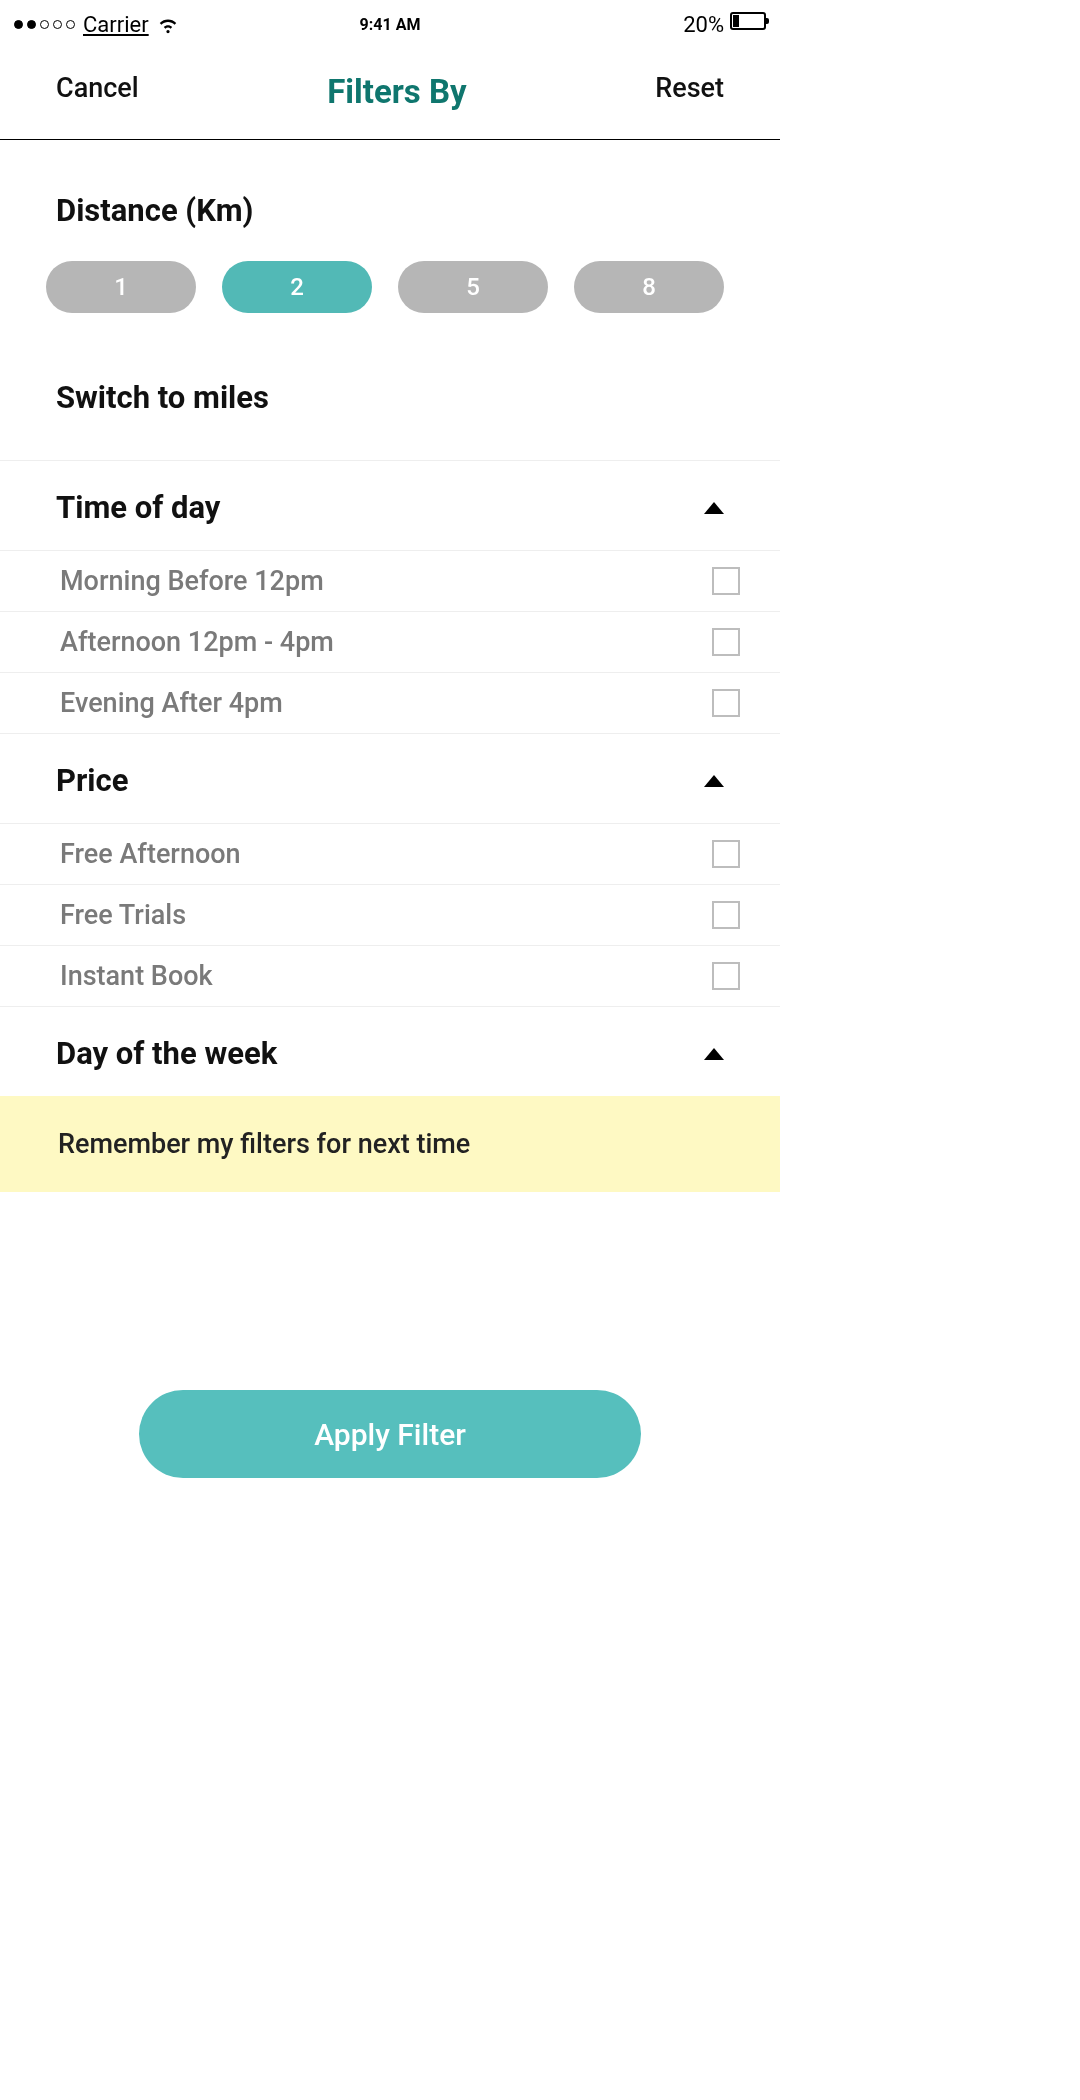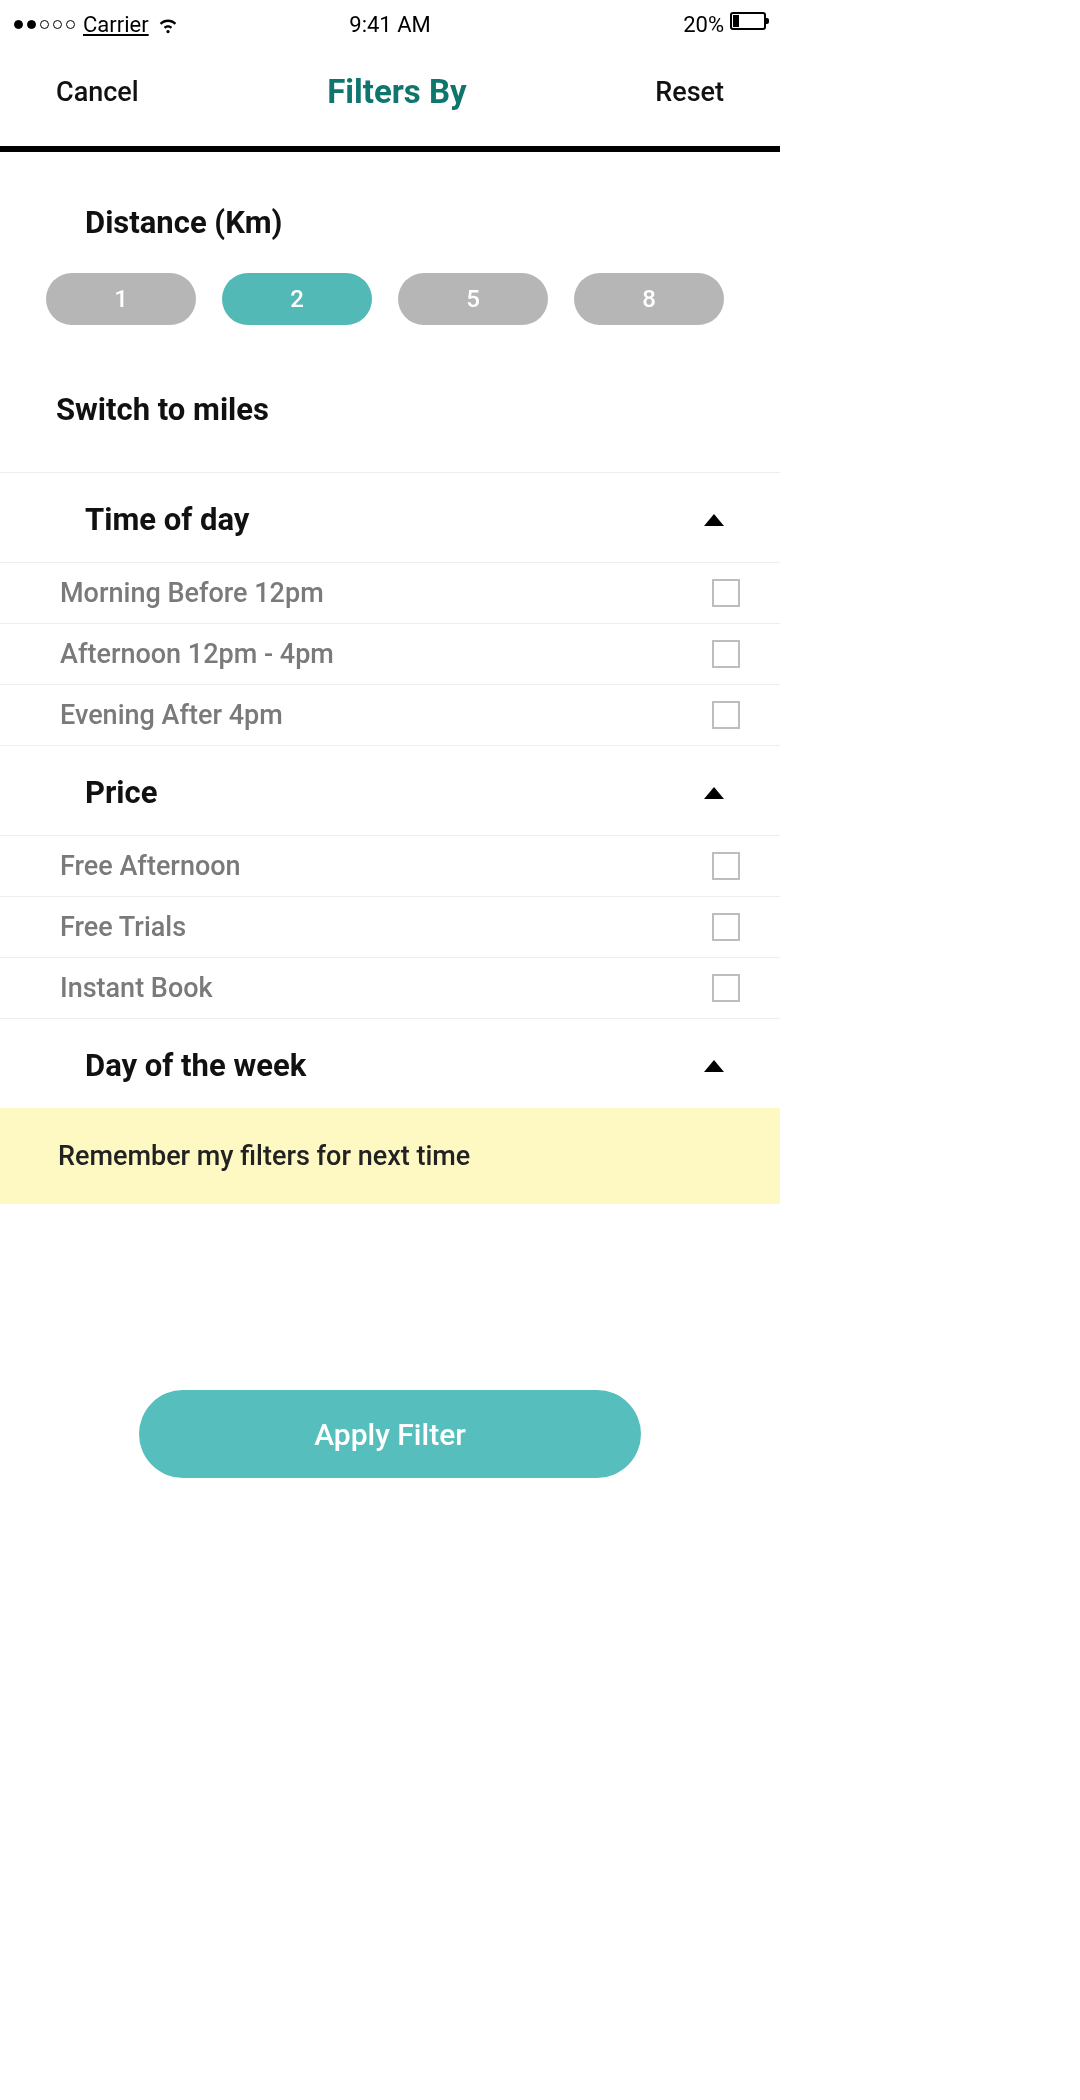--- a/index.html
+++ b/index.html
@@ -47,22 +47,22 @@
       font-size: 22px;
       font-weight: 400;
       text-decoration: underline;
     }
     .wifi svg {
       width: 22px;
       height: 22px;
       display: block;
     }
     .status-center {
-      font-size: 22px;
-      font-weight: 400;
+      font-size: 16px;
+      font-weight: 700;
       position: absolute;
       left: 50%;
       transform: translateX(-50%);
     }
     .status-right {
       display: flex;
       align-items: flex-start;
       gap: 6px;
     }
     .battery-pct {
@@ -90,24 +90,24 @@
       left: 1px;
       top: 1px;
       bottom: 1px;
       width: 20%;
       background: #000;
     }
 
     
     .nav-header {
       display: flex;
-      align-items: center;
+      align-items: flex-start;
       justify-content: space-between;
-      padding: 28px 56px 35px 56px;
-      border-bottom: 6px solid #000000;
+      padding: 28px 56px 28px 56px;
+      border-bottom: 1px solid #000000;
     }
     .nav-cancel, .nav-reset {
       font-size: 27px;
       font-weight: 500;
       color: #111;
     }
     .nav-title {
       font-size: 33px;
       font-weight: 700;
       color: #0f766e;
@@ -118,21 +118,20 @@
       padding: 0 56px;
     }
     .distance-section {
       padding-top: 52px;
     }
     .section-title {
       font-size: 31px;
       font-weight: 700;
       color: #111;
       padding-bottom: 18px;
-      margin-left: 29px;
     }
     .pill-row {
       display: flex;
       gap: 26px;
       padding: 14px 0 8px 0;
       margin-left: -10px;
     }
     .pill {
       width: 150px;
       height: 52px;

